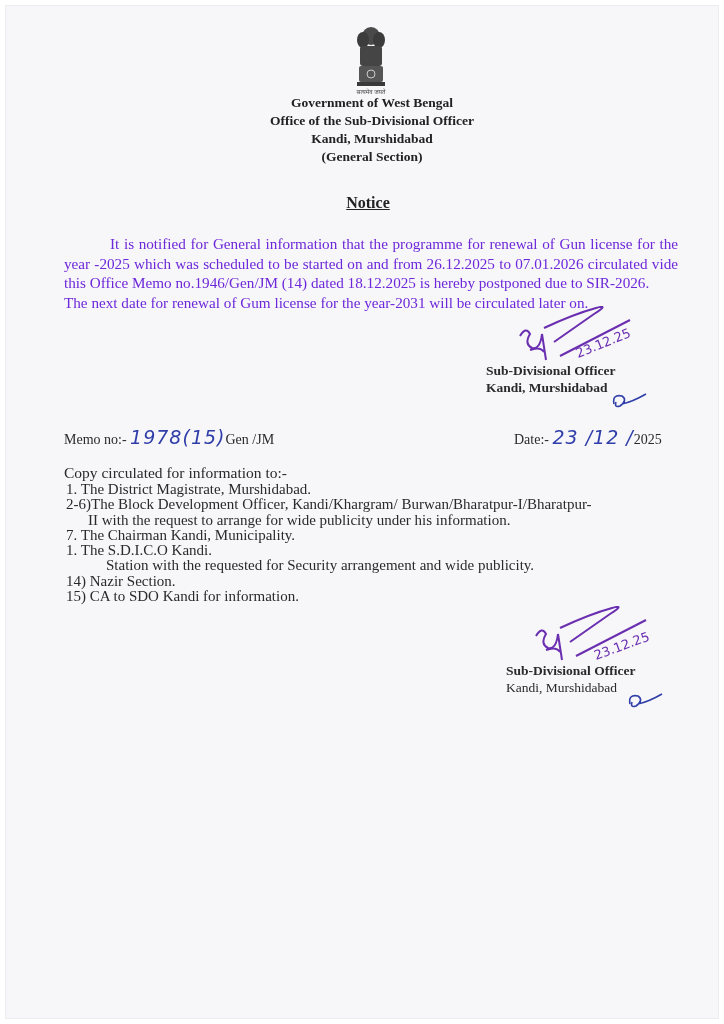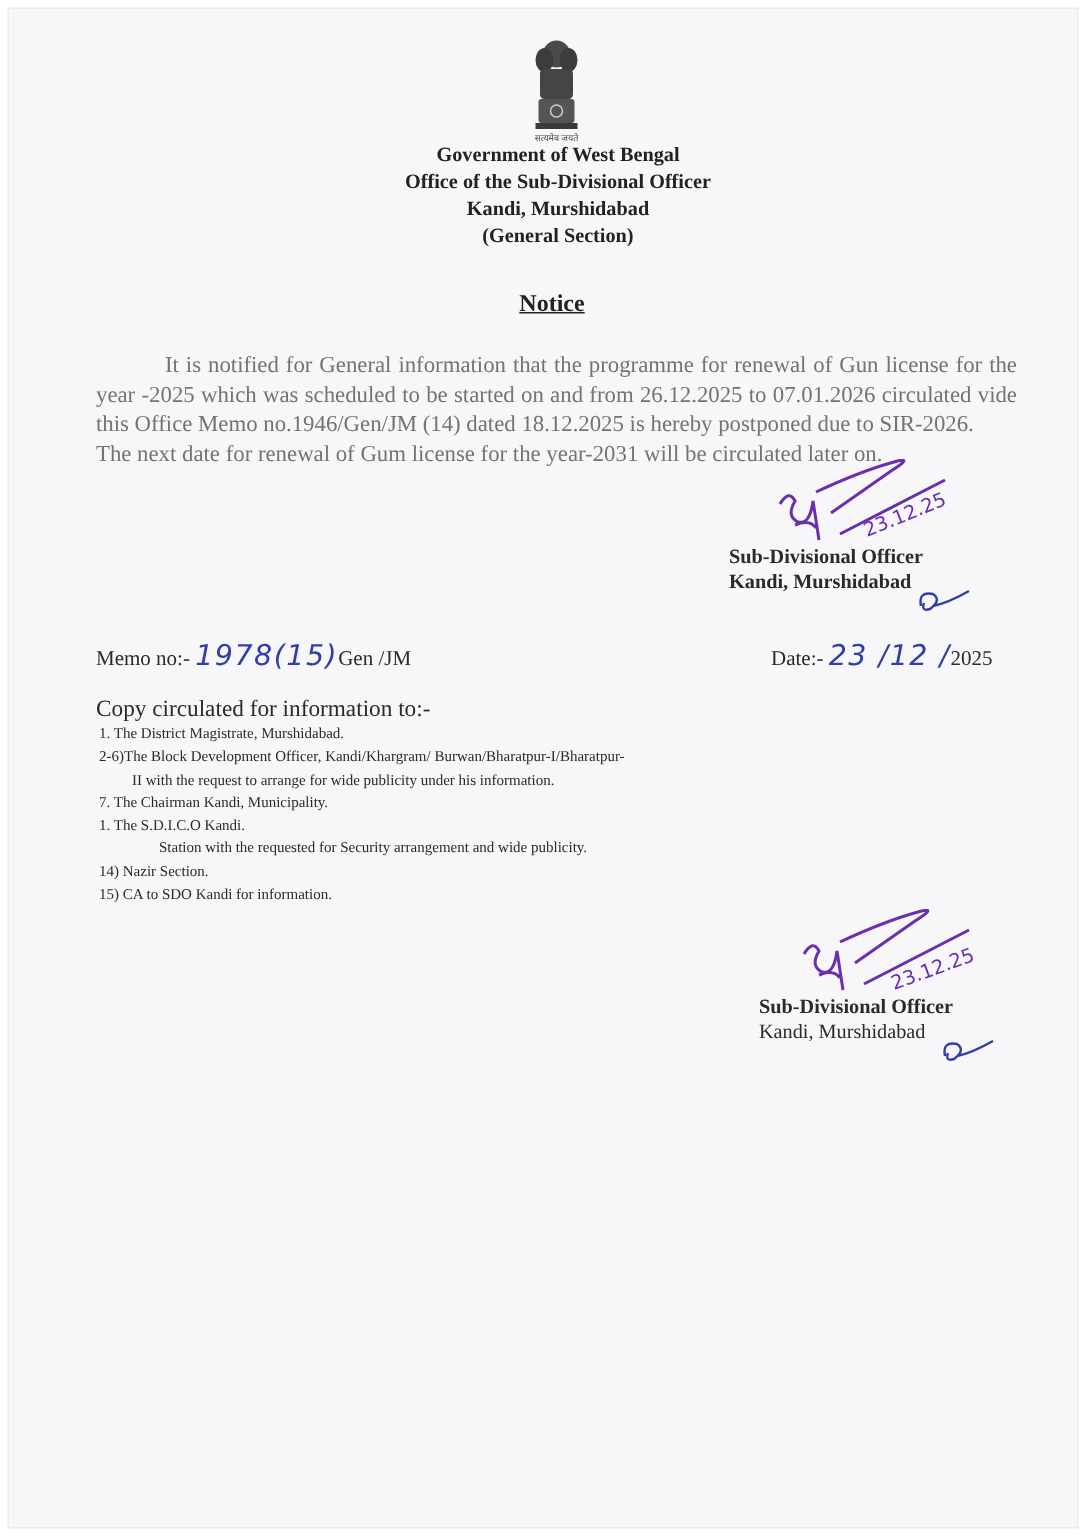--- a/index.html
+++ b/index.html
@@ -9,35 +9,35 @@
   }
   .page {
     position: absolute; left: 6px; top: 6px; width: 712px; height: 1012px;
     background: #f7f6f9; box-shadow: 0 0 0 1px #ecebee;
   }
   .emblem { position: absolute; left: 345px; top: 18px; width: 40px; height: 66px; }
   .emblem-caption { position: absolute; left: 345px; top: 82px; width: 40px; text-align: center; font-size: 6px; color: #444; }
   .header { position: absolute; left: 0; top: 88px; width: 724px; text-align: center; font-weight: bold; font-size: 13.5px; line-height: 18px; color: #222; }
   .header div { margin-left: 8px; }
   .notice-title { position: absolute; left: 0; width: 724px; top: 188px; text-align: center; font-weight: bold; font-size: 16px; text-decoration: underline; color: #222; }
-  .body-text { position: absolute; left: 58px; top: 228px; width: 614px; font-size: 15.2px; line-height: 19.6px; text-align: justify; color: #737373; }
+  .body-text { position: absolute; left: 58px; top: 228px; width: 614px; font-size: 15.2px; line-height: 19.6px; text-align: justify; color: #6d28d9; }
   .body-text p { margin: 0; }
   .body-text .indent { text-indent: 46px; }
   .sig1 { position: absolute; left: 480px; top: 356px; width: 200px; }
   .sig-title { font-weight: bold; font-size: 13.5px; line-height: 17px; }
   .sig-place { font-size: 13.5px; line-height: 17px; }
   .sig1 .sig-title, .sig1 .sig-place { font-weight: bold; }
   .sig1 .sig-place { margin-left: 0; }
   .sig-svg { position: absolute; }
   .memo { position: absolute; left: 58px; top: 420px; font-size: 14px; }
   .date { position: absolute; left: 508px; top: 420px; font-size: 14px; }
   .hand { font-family: "DejaVu Sans", sans-serif; color: #2f3ea8; font-size: 19px; font-style: italic; letter-spacing: 1px; text-align: right; }
   .copy { position: absolute; left: 58px; top: 457px; width: 620px; }
   .copy-title { font-size: 15.5px; line-height: 19px; }
-  .copy-list { font-size: 10px; line-height: 15.3px; margin-left: 2px; }
+  .copy-list { font-size: 15px; line-height: 15.3px; margin-left: 2px; }
   .copy-list .row { white-space: nowrap; }
   .copy-list .cont { padding-left: 22px; }
   .copy-list .cont2 { padding-left: 40px; }
   .sig2 { position: absolute; left: 500px; top: 656px; width: 200px; }
   .sig2 .sig-place { font-weight: normal; }
 </style>
 </head>
 <body>
 
 <div class="page">

